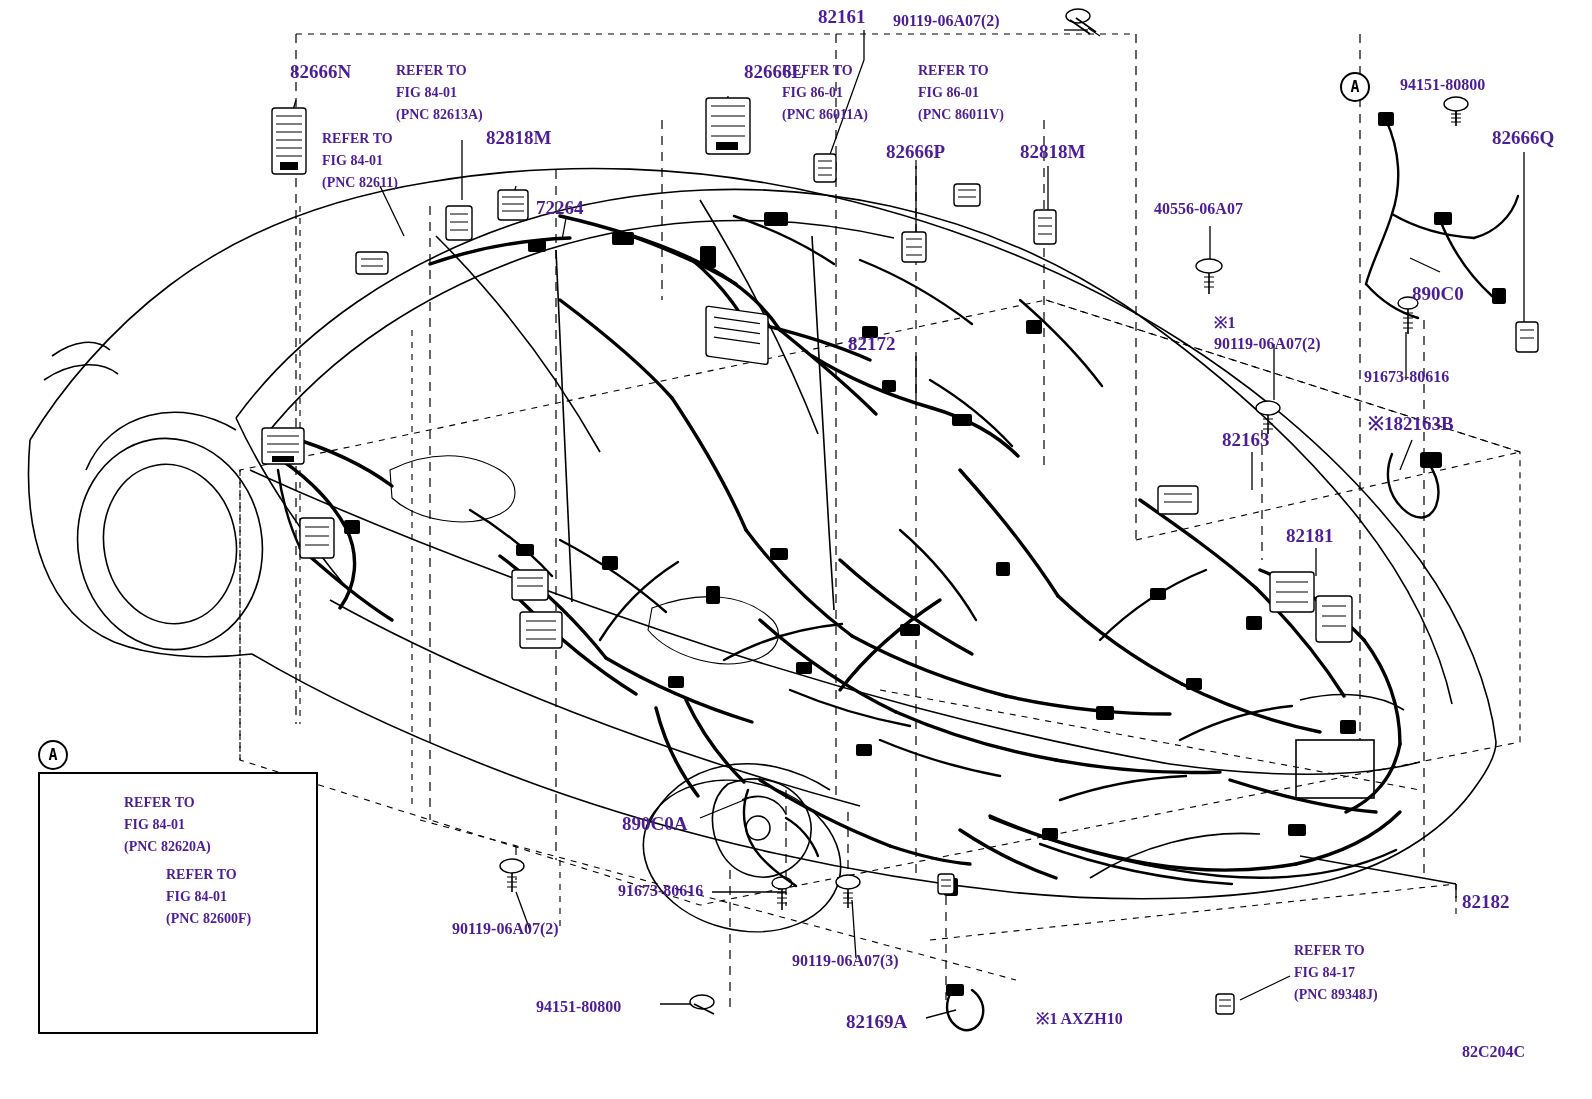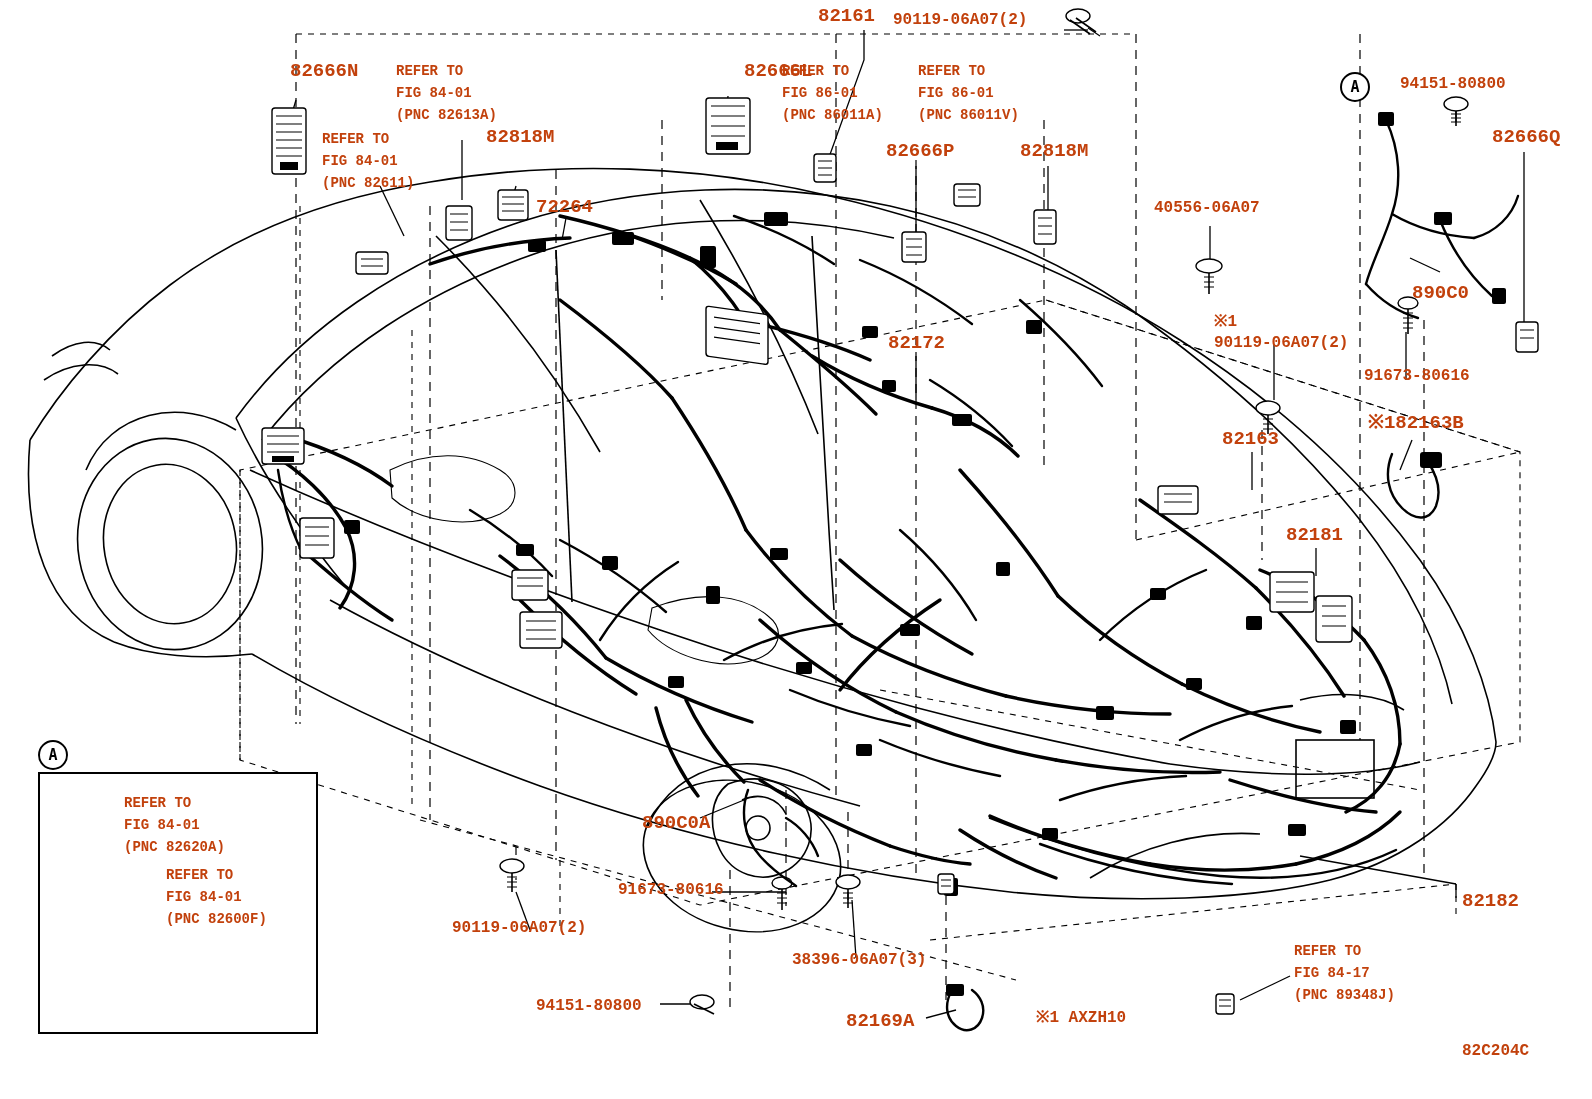--- a/index.html
+++ b/index.html
@@ -19,24 +19,24 @@
   }
   #art {
     position: absolute;
     left: 0;
     top: 0;
     width: 1592px;
     height: 1099px;
   }
   .lbl {
     position: absolute;
-    font-family: Liberation Mono, monospace;
+    font-family: Liberation Serif, serif;
     font-size: 19px;
     font-weight: bold;
-    color: #c2410c;
+    color: #4c1d95;
     white-space: pre;
     letter-spacing: 0px;
     line-height: 23px;
   }
   .lbl.small {
     font-size: 16px;
     font-weight: bold;
     line-height: 21px;
   }
   .lbl.ref {
@@ -528,31 +528,31 @@
 (PNC 86011A)</div>
   <div class="lbl ref" style="left:918px; top:60px;">REFER TO
 FIG 86-01
 (PNC 86011V)</div>
   <div class="lbl" style="left:886px; top:140px;">82666P</div>
   <div class="lbl" style="left:1020px; top:140px;">82818M</div>
   <div class="lbl small" style="left:1154px; top:198px;">40556-06A07</div>
   <div class="lbl small" style="left:1400px; top:74px;">94151-80800</div>
   <div class="lbl" style="left:1492px; top:126px;">82666Q</div>
   <div class="lbl" style="left:1412px; top:282px;">890C0</div>
-  <div class="lbl" style="left:888px; top:332px;">82172</div>
+  <div class="lbl" style="left:848px; top:332px;">82172</div>
   <div class="lbl small" style="left:1214px; top:312px;">※1
 90119-06A07(2)</div>
   <div class="lbl small" style="left:1364px; top:366px;">91673-80616</div>
   <div class="lbl" style="left:1368px; top:412px;">※182163B</div>
   <div class="lbl" style="left:1222px; top:428px;">82163</div>
   <div class="lbl" style="left:1286px; top:524px;">82181</div>
-  <div class="lbl" style="left:622px; top:812px;margin-left:20px;">890C0A</div>
+  <div class="lbl" style="left:622px; top:812px;">890C0A</div>
   <div class="lbl small" style="left:452px; top:918px;">90119-06A07(2)</div>
   <div class="lbl small" style="left:618px; top:880px;">91673-80616</div>
-  <div class="lbl small" style="left:792px; top:950px;">38396-06A07(3)</div>
+  <div class="lbl small" style="left:792px; top:950px;">90119-06A07(3)</div>
   <div class="lbl small" style="left:536px; top:996px;">94151-80800</div>
   <div class="lbl" style="left:846px; top:1010px;">82169A</div>
   <div class="lbl small" style="left:1036px; top:1008px;">※1 AXZH10</div>
   <div class="lbl ref" style="left:1294px; top:940px;">REFER TO
 FIG 84-17
 (PNC 89348J)</div>
   <div class="lbl" style="left:1462px; top:890px;">82182</div>
   <div class="lbl code" style="left:1462px; top:1040px;">82C204C</div>
 
   <div class="circ" style="left:1340px; top:72px;">A</div>

